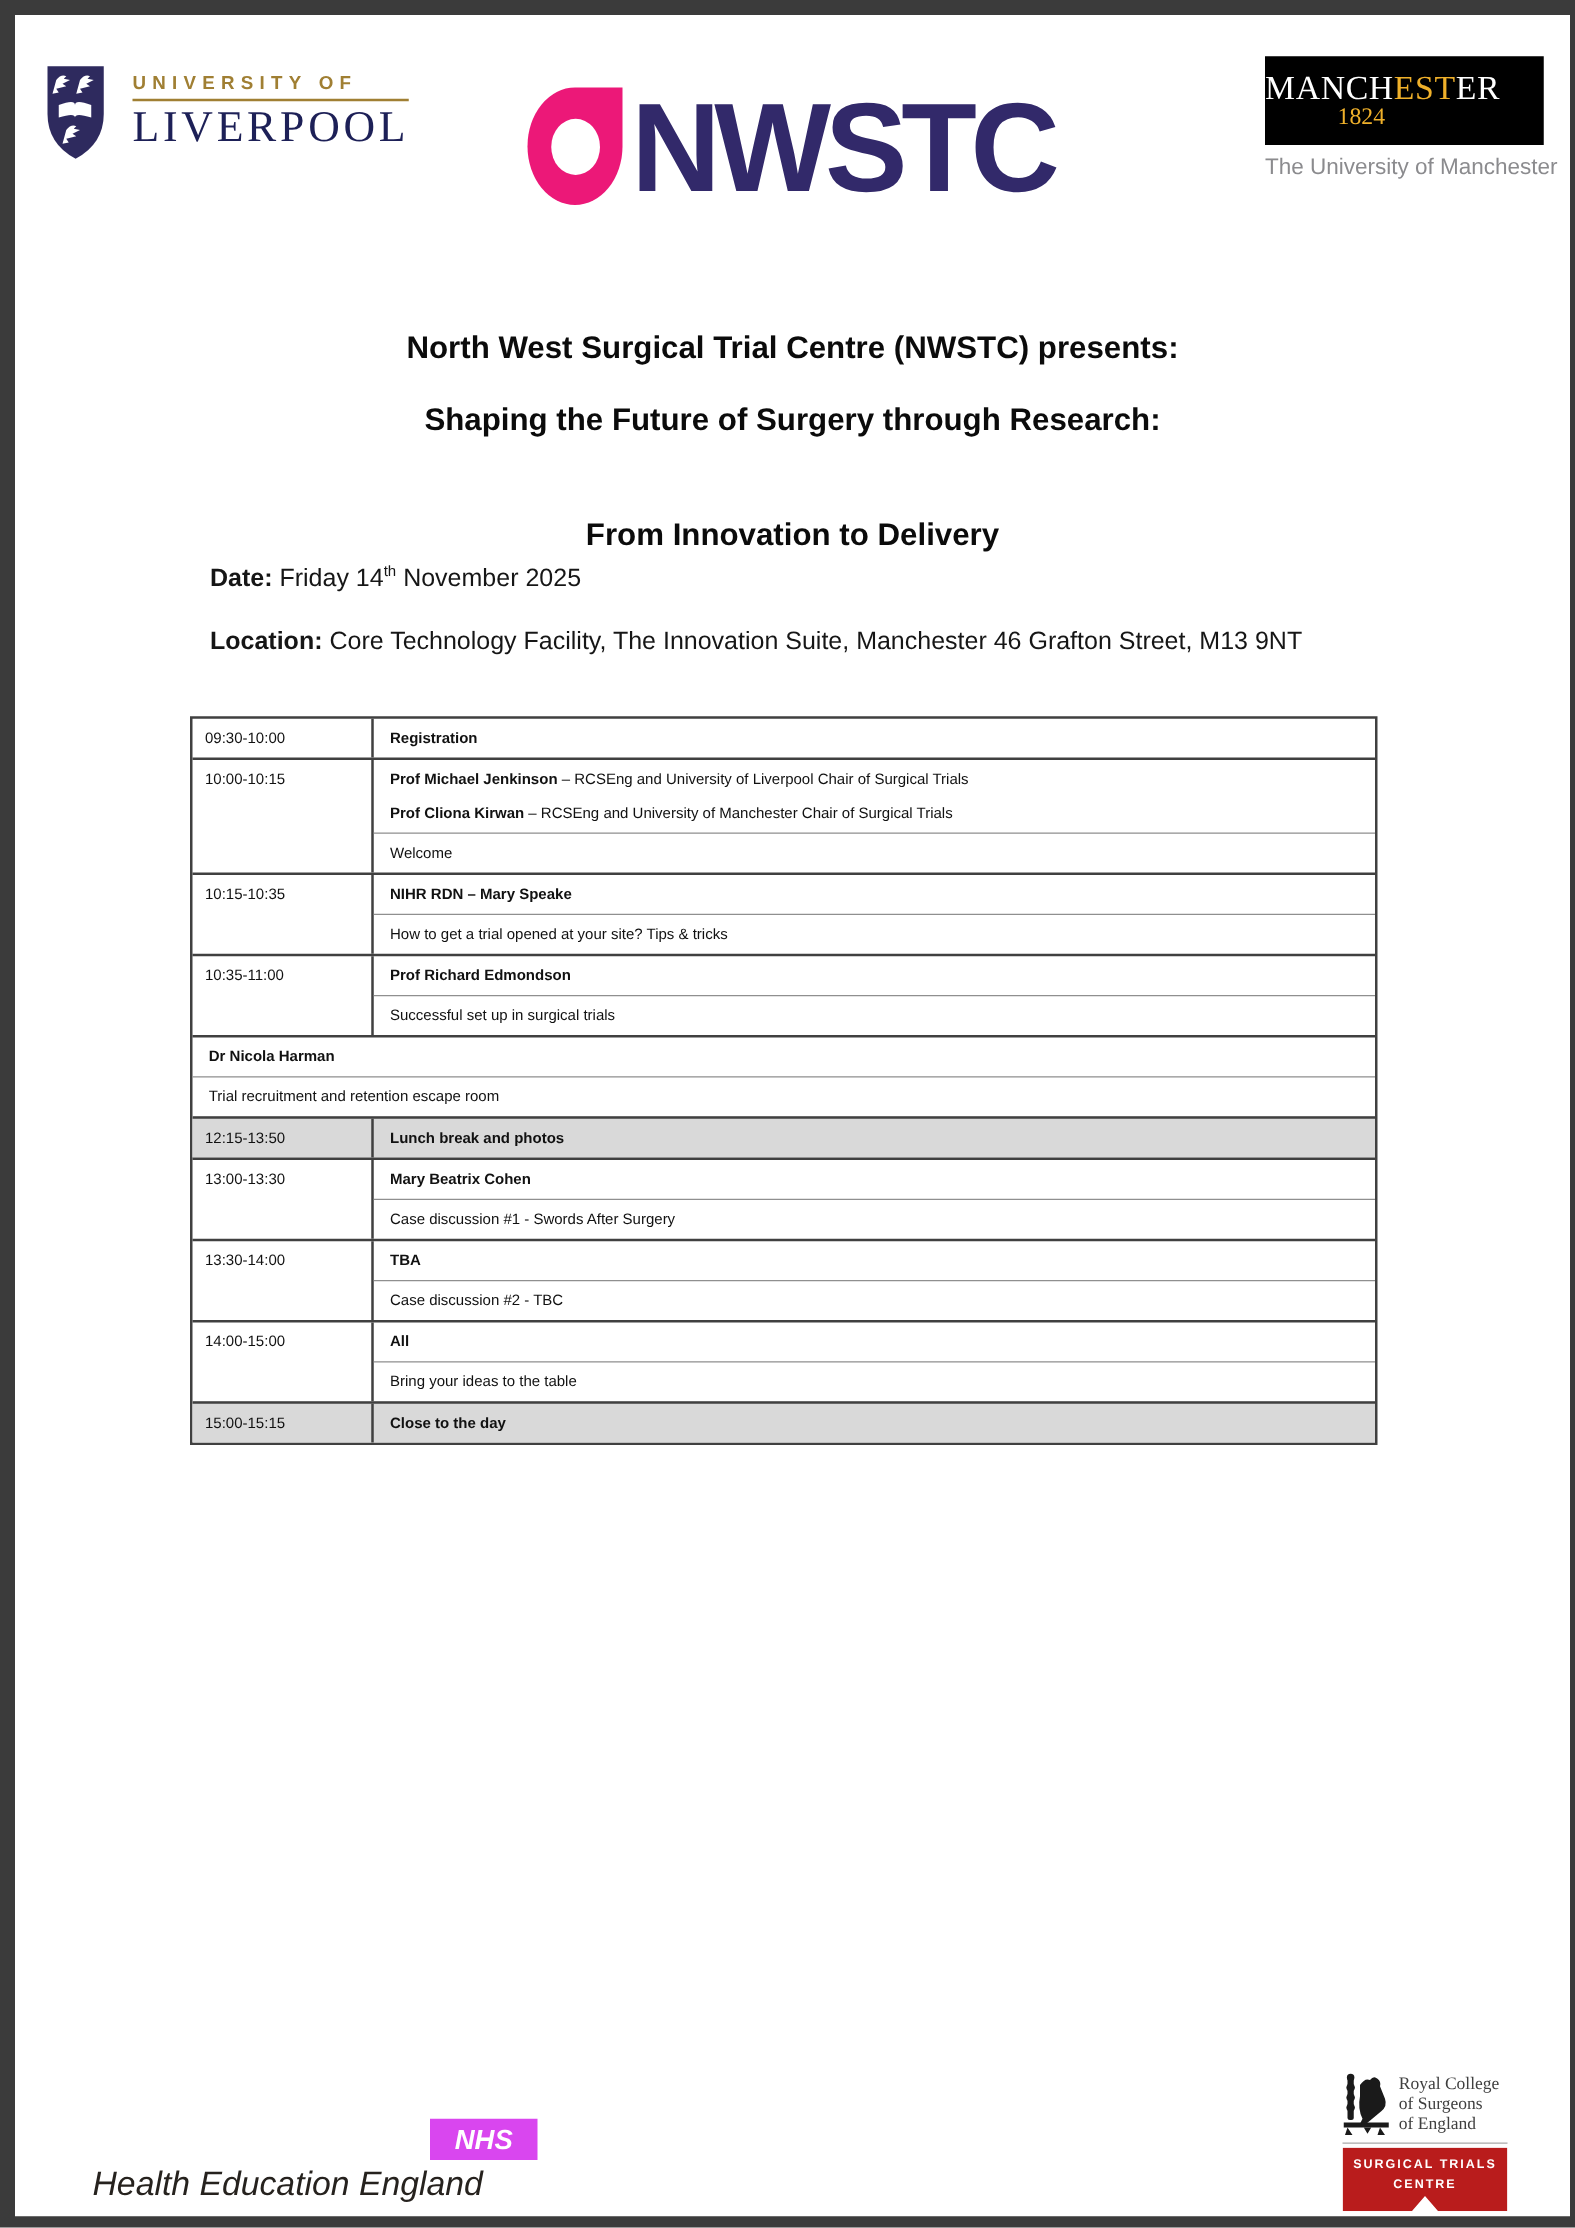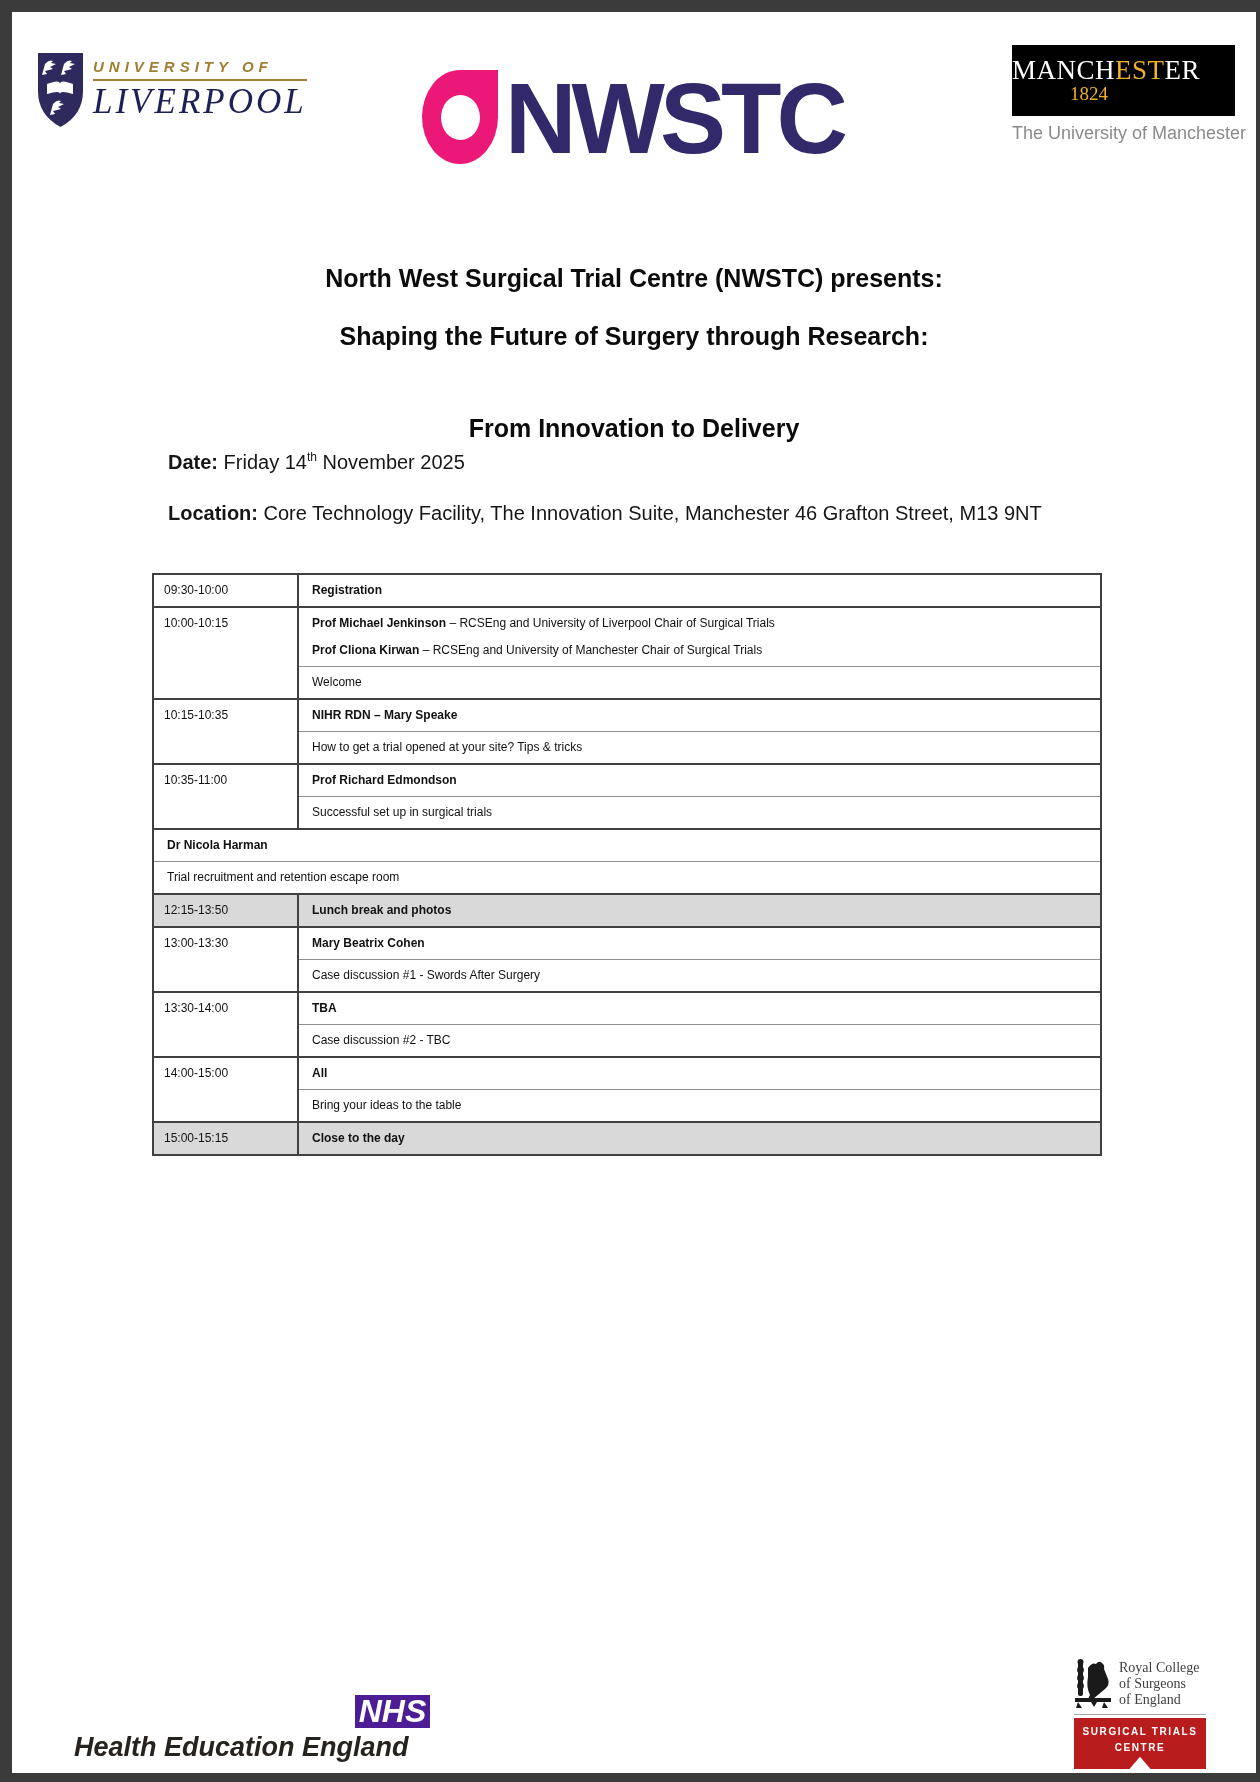--- a/index.html
+++ b/index.html
@@ -1,21 +1,21 @@
 <!DOCTYPE html>
 <html><head>
 <meta charset="utf-8">
 <style>
   * { margin:0; padding:0; box-sizing:border-box; }
   html,body { width:1260px; height:1782px; }
   body { background:#3b3b3b; font-family:"Liberation Sans", sans-serif; position:relative; overflow:hidden; }
   .page { position:absolute; left:12px; top:12px; width:1244px; height:1761px; background:#ffffff; }
 
   
-  .logo-liverpool { position:absolute; left:25px; top:40px; display:flex; align-items:flex-start; gap:9px;font-style:italic; }
+  .logo-liverpool { position:absolute; left:25px; top:40px; display:flex; align-items:flex-start; gap:22px; }
   .liv-shield { width:47px; height:77px; flex:0 0 auto; }
   .liv-text { padding-top:6px; }
   .liv-line1 { font-size:15px; letter-spacing:5px; color:#a07f33; font-weight:bold; padding-bottom:4px; border-bottom:2px solid #a07f33; white-space:nowrap; }
   .liv-line2 { font-family:"Liberation Serif", serif; font-size:35px; color:#1d2057; letter-spacing:3px; margin-top:1px; white-space:nowrap; }
 
   .logo-nwstc { position:absolute; left:410px; top:58px; display:flex; align-items:flex-start; }
   .nwstc-o { position:relative; width:76px; height:94px; background:#ec1878; border-radius:50% 0 50% 50%; }
   .nwstc-o-hole { position:absolute; left:19px; top:25px; width:39px; height:45px; background:#ffffff; border-radius:50%; }
   .nwstc-letters { font-size:99px; line-height:94px; font-weight:bold; color:#32296a; letter-spacing:-5px; margin-left:7px; transform:scaleY(1.02); transform-origin:top left; white-space:nowrap; }
 
@@ -45,22 +45,22 @@
   .trow:first-child { border-top:none; }
   .trow.shaded { background:#d9d9d9; }
   .tcell-time { width:145px; flex:0 0 auto; border-right:2px solid #404040; padding:2px 10px; line-height:27px; }
   .tcell-content { flex:1; min-width:0; }
   .subcell { padding:2px 13px; line-height:27px; }
   .subcell + .subcell { border-top:1px solid #8f8f8f; }
   .b { font-weight:bold; }
 
   
   .logo-nhs { position:absolute; left:62px; top:1683px; width:356px; }
-  .nhs-box { margin-left:auto; width:75px; height:33px; background:#4c1d95; color:#ffffff; font-style:italic; font-weight:bold; font-size:32px; display:flex; align-items:center; justify-content:center; letter-spacing:0; }
-  .nhs-caption { margin-top:4px; font-size:27px; font-weight:bold; font-style:italic; color:#26221e; white-space:nowrap; }
+  .nhs-box { margin-left:auto; width:86px; height:33px; background:#d946ef; color:#ffffff; font-style:italic; font-weight:bold; font-size:22px; display:flex; align-items:center; justify-content:center; letter-spacing:0; }
+  .nhs-caption { margin-top:4px; font-size:27px; font-weight:normal; font-style:italic; color:#26221e; white-space:nowrap; }
 
   .logo-rcs { position:absolute; left:1062px; top:1646px; width:132px; }
   .rcs-top { display:flex; align-items:center; gap:7px; }
   .rcs-emblem { width:38px; height:52px; flex:0 0 auto; }
   .rcs-text { font-family:"Liberation Serif", serif; font-size:14px; line-height:1.14; color:#3f3f3f; white-space:nowrap; }
   .rcs-divider { border-top:1px solid #a9a9a9; margin-top:4px; }
   .rcs-banner { margin-top:3px; background:#b91c1c; color:#ffffff; text-align:center; font-size:10px; font-weight:bold; letter-spacing:1.6px; line-height:1.55; padding:6px 2px 14px;
     clip-path:polygon(0 0,100% 0,100% 100%,58% 100%,50% 76%,42% 100%,0 100%); }
 </style>
 </head>

